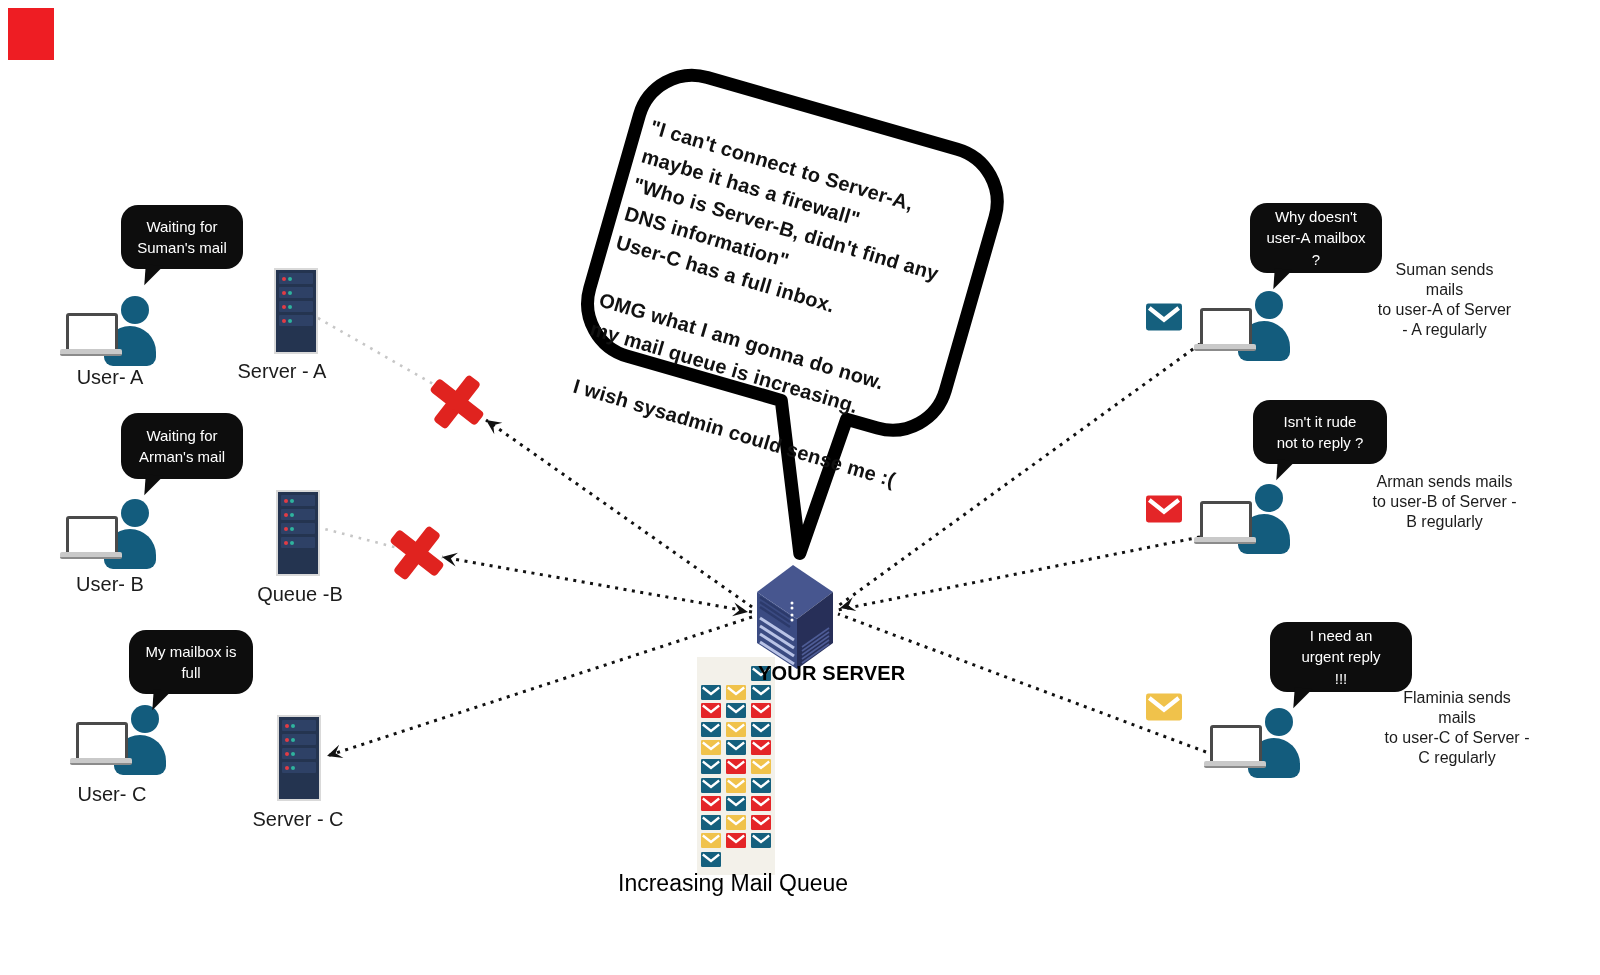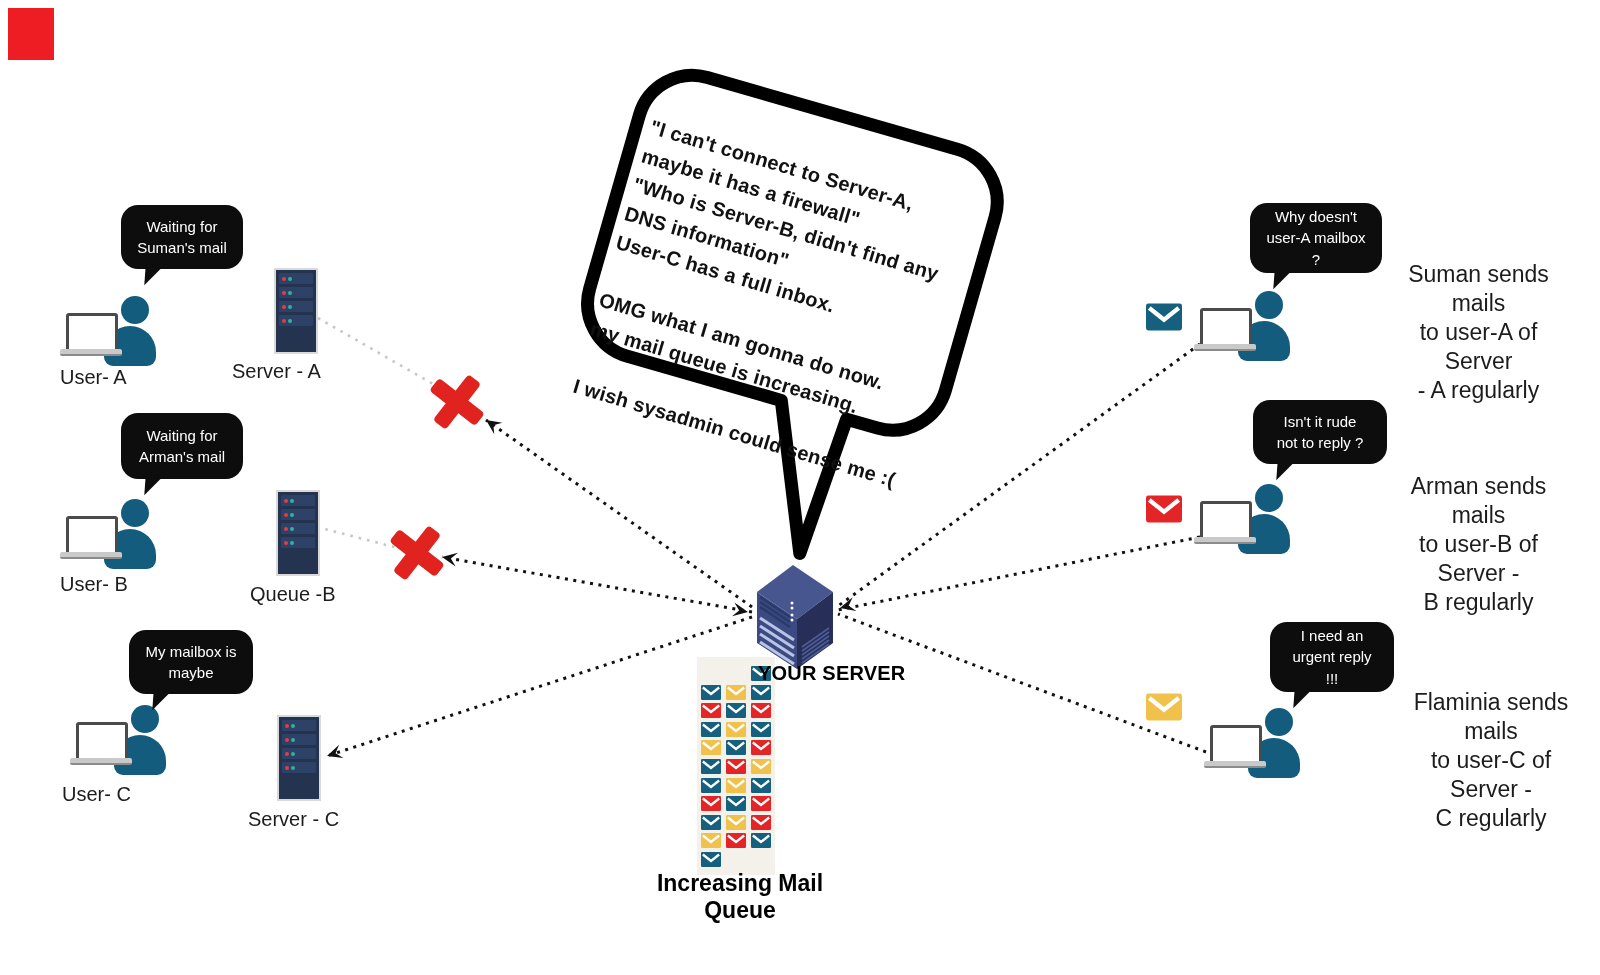--- a/index.html
+++ b/index.html
@@ -35,47 +35,47 @@
 
   
   .tower{position:absolute;width:44px;height:86px;background:#243450;
     border:2px solid #d9d9d9;box-sizing:border-box;padding:3px 3px;z-index:3;}
   .tower .slot{position:relative;height:11px;margin-bottom:3px;background:#2e4166;border-radius:1px;}
   .tower .slot::before{content:'';position:absolute;left:3px;top:4px;width:4px;height:4px;
     border-radius:50%;background:#e23c45;}
   .tower .slot::after{content:'';position:absolute;left:9px;top:4px;width:4px;height:4px;
     border-radius:50%;background:#2fb39e;}
 
-  .small-label{position:absolute;font-size:20px;color:#1c1c1c;z-index:3;}
+  .small-label{position:absolute;font-size:20px;color:#1c1c1c;text-align:center;z-index:3;}
 
   
   .xmark{position:absolute;width:50px;height:58px;z-index:6;}
   .xmark i{position:absolute;left:17px;top:0;width:16px;height:58px;background:#e0231f;border-radius:4px;display:block;}
   .xmark i:nth-child(1){transform:rotate(38deg);}
   .xmark i:nth-child(2){transform:rotate(-52deg);}
 
   
-  .caption{position:absolute;font-size:23px;line-height:1.26;text-align:center;color:#1c1c1c;z-index:3;margin-left:34px;}
+  .caption{position:absolute;font-size:16px;line-height:1.26;text-align:center;color:#1c1c1c;z-index:3;}
 
   
   #queue-box{position:absolute;left:697px;top:657px;width:78px;height:218px;background:#f3f1ea;z-index:1;}
   #queue-grid span{position:absolute;display:block;width:20px;height:15px;}
 
   .mail-icon{position:absolute;z-index:3;}
 
   #main-bubble-text{
     position:absolute;left:655px;top:112px;width:340px;
     transform:rotate(16.5deg);transform-origin:0 0;
     font-size:20px;font-weight:600;line-height:1.5;color:#111;letter-spacing:0.2px;
     z-index:5;
   }
   #your-server-label{position:absolute;left:758px;top:662px;width:150px;
     font-size:20px;font-weight:800;color:#000;z-index:4;letter-spacing:0.2px;}
-  #queue-label{position:absolute;left:618px;top:870px;width:244px;text-align:center;
-    font-size:23px;font-weight:700;color:#000;z-index:4;}
+  #queue-label{position:absolute;left:618px;top:870px;width:244px;text-align:left;
+    font-size:23px;font-weight:400;color:#000;z-index:4;}
   svg.layer{position:absolute;left:0;top:0;z-index:2;}
   #main-bubble-svg{position:absolute;left:510px;top:46px;z-index:4;}
   #center-server{position:absolute;left:745px;top:555px;z-index:3;}
   #red-corner{position:absolute;left:8px;top:8px;width:46px;height:52px;background:#ee1d23;z-index:9;}
 </style>
 </head>
 <body>
 
 <div id="red-corner"></div>
 
@@ -132,21 +132,21 @@
 <div class="tower" style="left:276px;top:490px;">
   <div class="slot"></div>
     <div class="slot"></div>
     <div class="slot"></div>
     <div class="slot"></div>
 </div>
 <div class="small-label" style="left:250px;top:583px;width:100px;">Queue -B</div>
 
 <div class="bubble" style="left:129px;top:630px;width:124px;height:64px;">
     <span class="ml">My mailbox is
-maybe</span>
+full</span>
   </div>
 <div class="figure" style="left:74px;top:709px;">
   <div class="fig-body"></div>
   <div class="fig-head"></div>
   <div class="fig-screen"></div>
   <div class="fig-base"></div>
 </div>
 <div class="small-label" style="left:62px;top:783px;width:100px;">User- C</div>
 <div class="tower" style="left:277px;top:715px;">
   <div class="slot"></div>
@@ -360,21 +360,21 @@
 <div class="figure" style="left:1198px;top:488px;">
   <div class="fig-body"></div>
   <div class="fig-head"></div>
   <div class="fig-screen"></div>
   <div class="fig-base"></div>
 </div>
 <div class="caption ml" style="left:1352px;top:472px;width:185px;text-align:center;">Arman sends mails
 to user-B of Server -
 B regularly</div>
 
-<div class="bubble" style="left:1270px;top:622px;width:124px;height:70px;">
+<div class="bubble" style="left:1270px;top:622px;width:142px;height:70px;">
     <span class="ml">I need an
 urgent reply
 !!!</span>
   </div>
 <span class="mail-icon" style="left:1146px;top:693px;"><svg width="36" height="28" viewBox="0 0 24 18">
       <rect width="24" height="18" rx="1.6" fill="#f0c24b"></rect>
       <path d="M2.2 3 L12 10.8 L21.8 3" fill="none" stroke="#ffffff" stroke-width="2.8"></path>
     </svg></span>
 <div class="figure" style="left:1208px;top:712px;">
   <div class="fig-body"></div>

